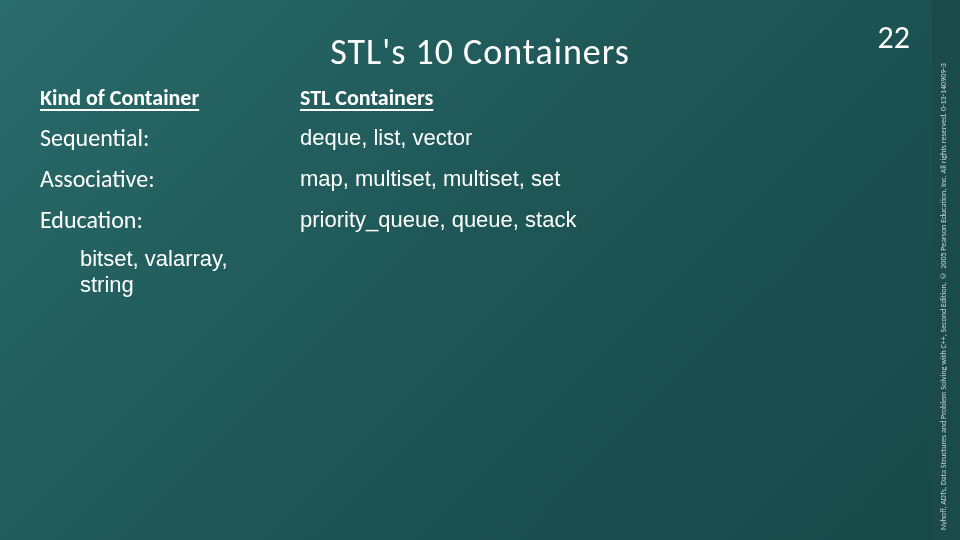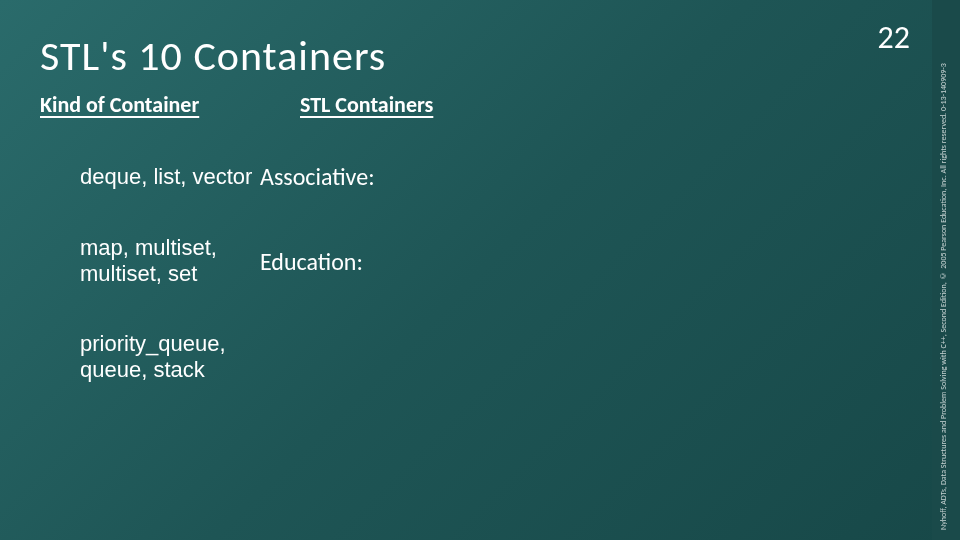--- a/index.html
+++ b/index.html
@@ -16,39 +16,40 @@
 
     .slide-container {
       width: 960px;
       height: 540px;
       background: linear-gradient(135deg, #2a6b6b 0%, #1e5555 50%, #174848 100%);
       position: relative;
       padding: 30px 40px;
     }
 
     .slide-title {
-      font-size: 42px;
+      font-size: 36px;
       font-weight: 300;
       color: #ffffff;
       letter-spacing: 1px;
+      text-align: center;
     }
 
     .page-number {
       position: absolute;
       top: 18px;
       right: 50px;
       font-size: 32px;
       font-weight: 400;
       color: #ffffff;
     }
 
     .content-area {
       display: grid;
       grid-template-columns: 220px 1fr;
-      row-gap: 44px;
+      row-gap: 12px;
       margin-top: 10px;
     }
 
     .col-header-left {
       font-size: 22px;
       font-weight: 600;
       color: #ffffff;
       text-decoration: underline;
       text-underline-offset: 4px;
     }
@@ -115,36 +116,42 @@
 
   <div class="page-number">22</div>
 
   <h1 class="slide-title">STL's 10 Containers</h1>
 
   <div class="content-area">
 
     <div class="col-header-left">Kind of Container</div>
     <div class="col-header-right">STL Containers</div>
 
+    <div class="row-label">
+      <span>Sequential:</span>
+    </div>
     <div class="row-value">
       <span>deque, list, vector</span>
     </div>
 
     <div class="row-label">
       <span>Associative:</span>
     </div>
     <div class="row-value">
       <span>map, multiset,   multiset, set</span>
     </div>
 
     <div class="row-label">
       <span>Education:</span>
     </div>
     <div class="row-value">
       <span>priority_queue, queue, stack</span>
     </div>
 
+    <div class="row-value">
+      <span>bitset, valarray, string</span>
+    </div>
 
   </div>
 
   <div class="vertical-text">Nyhoff, ADTs, Data Structures and Problem Solving with C++, Second Edition, © 2005 Pearson Education, Inc. All rights reserved. 0-13-140909-3</div>
 
 </div>
 
 </body></html>

